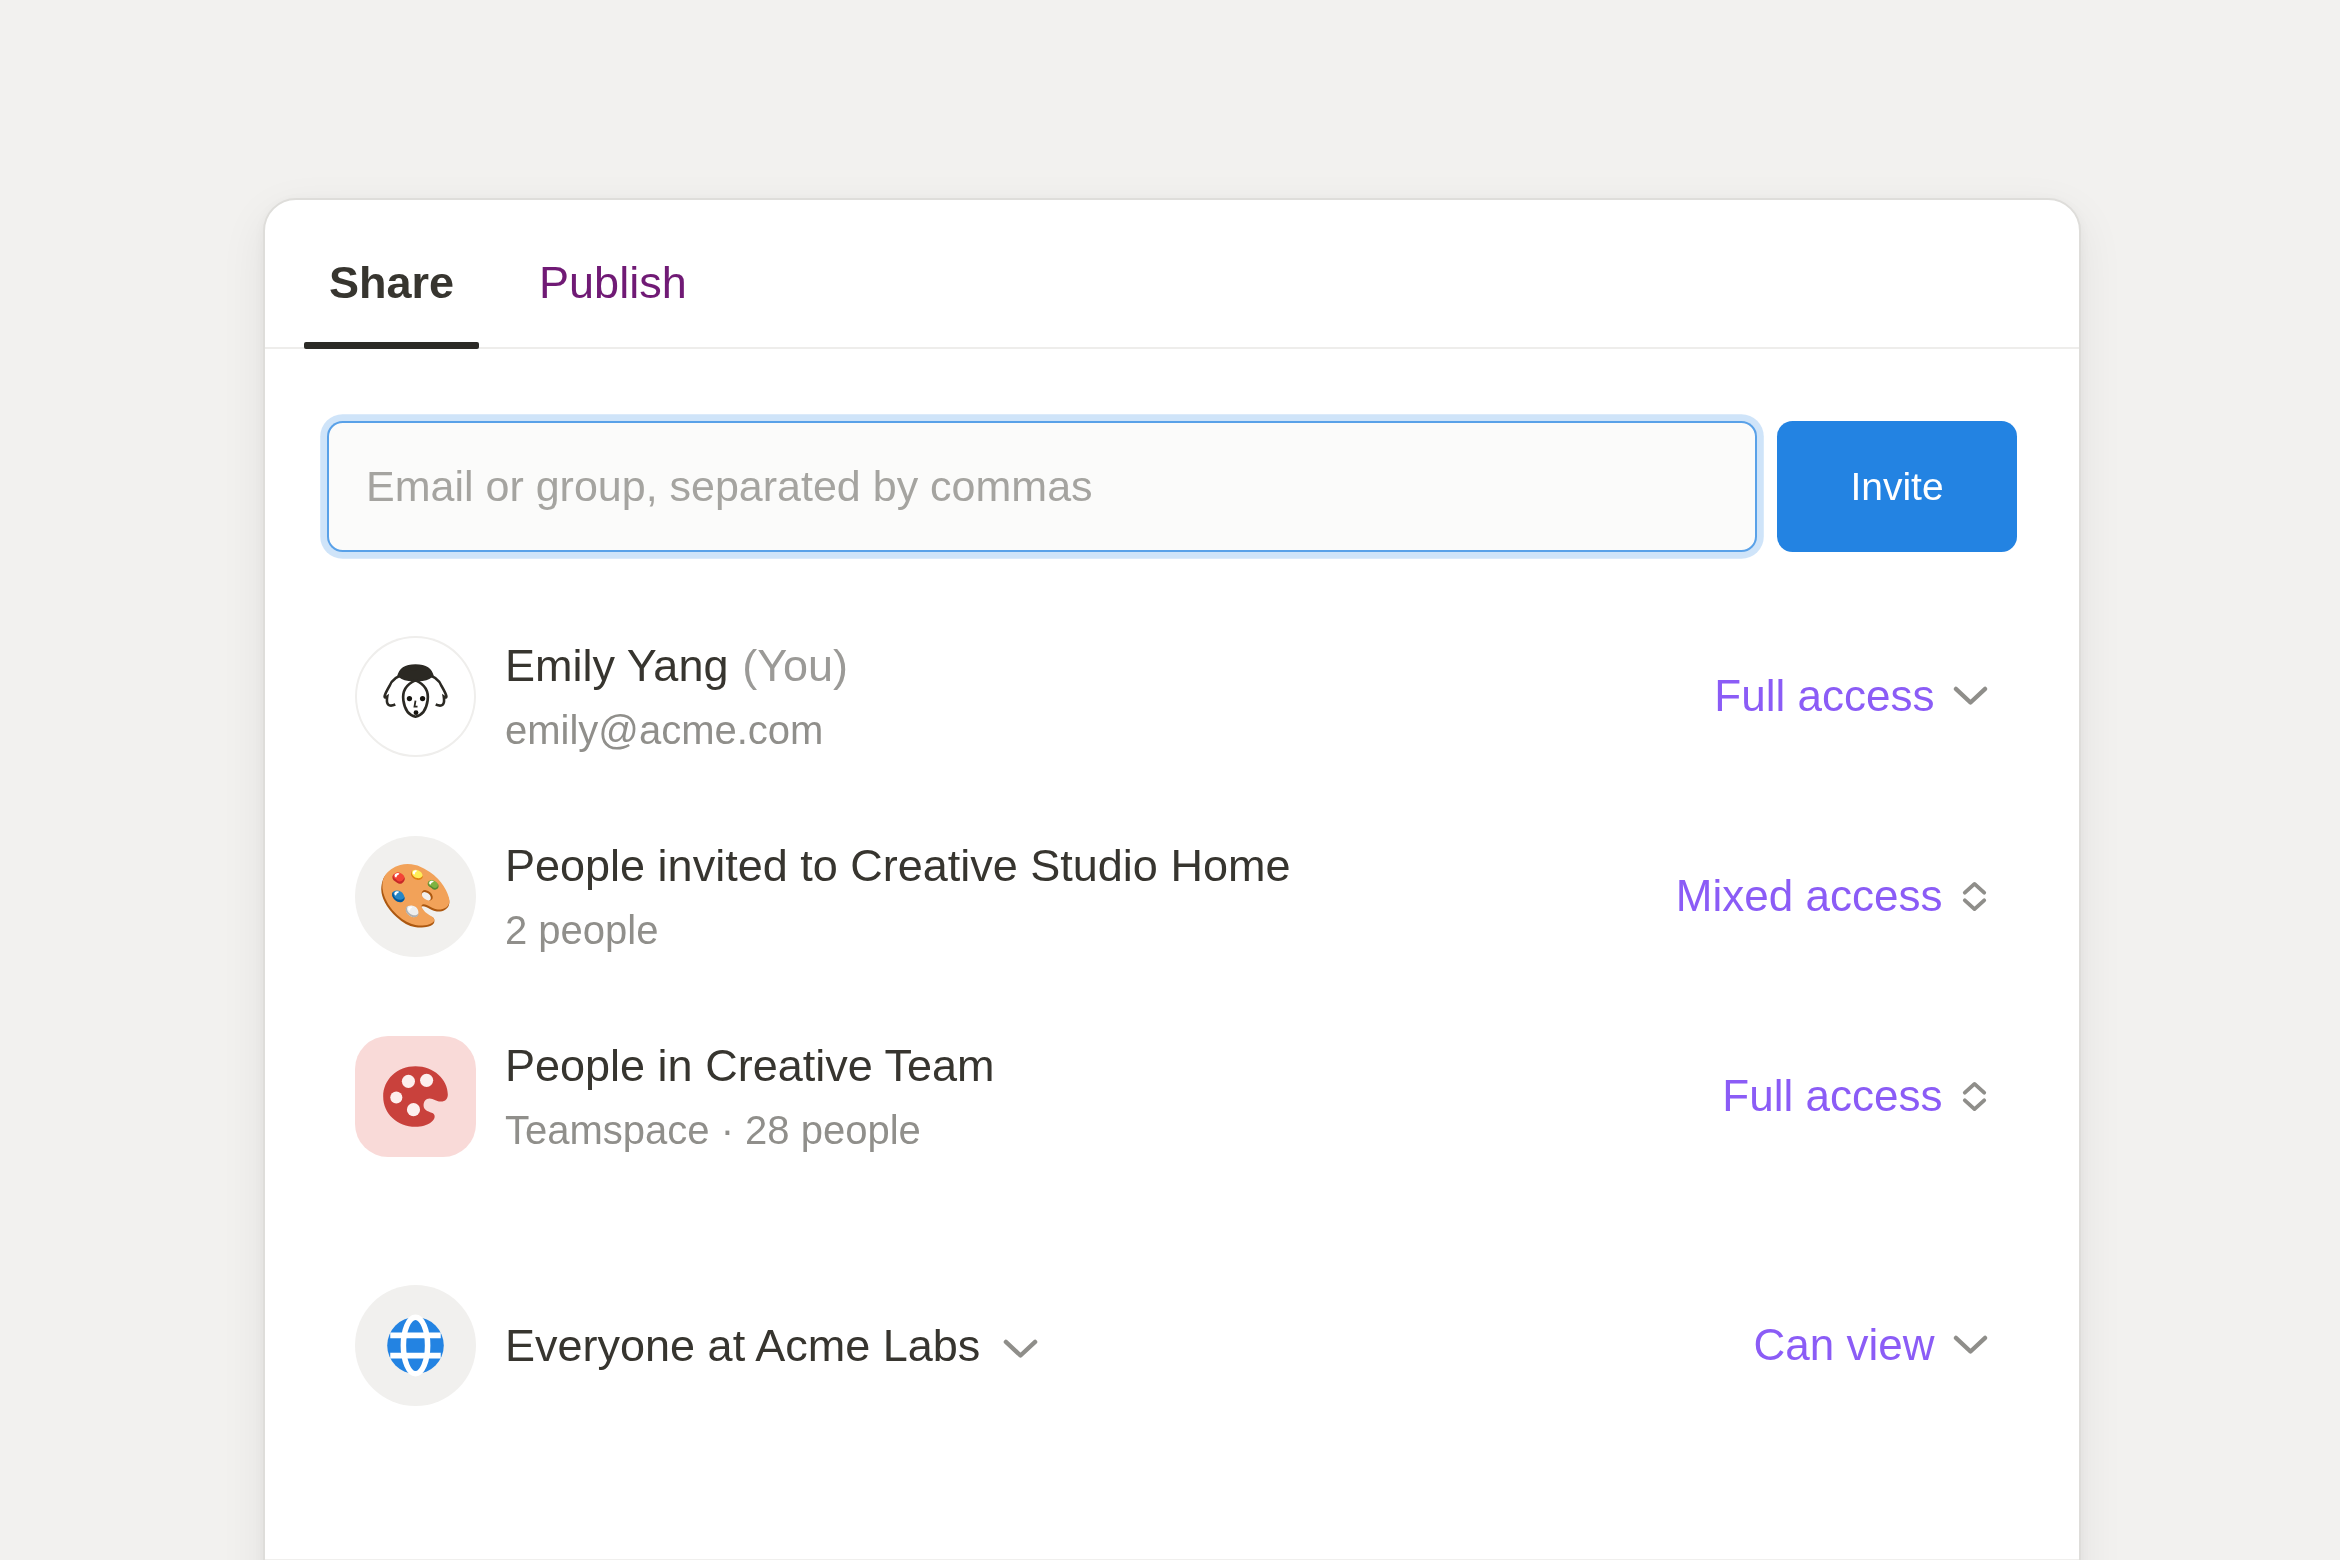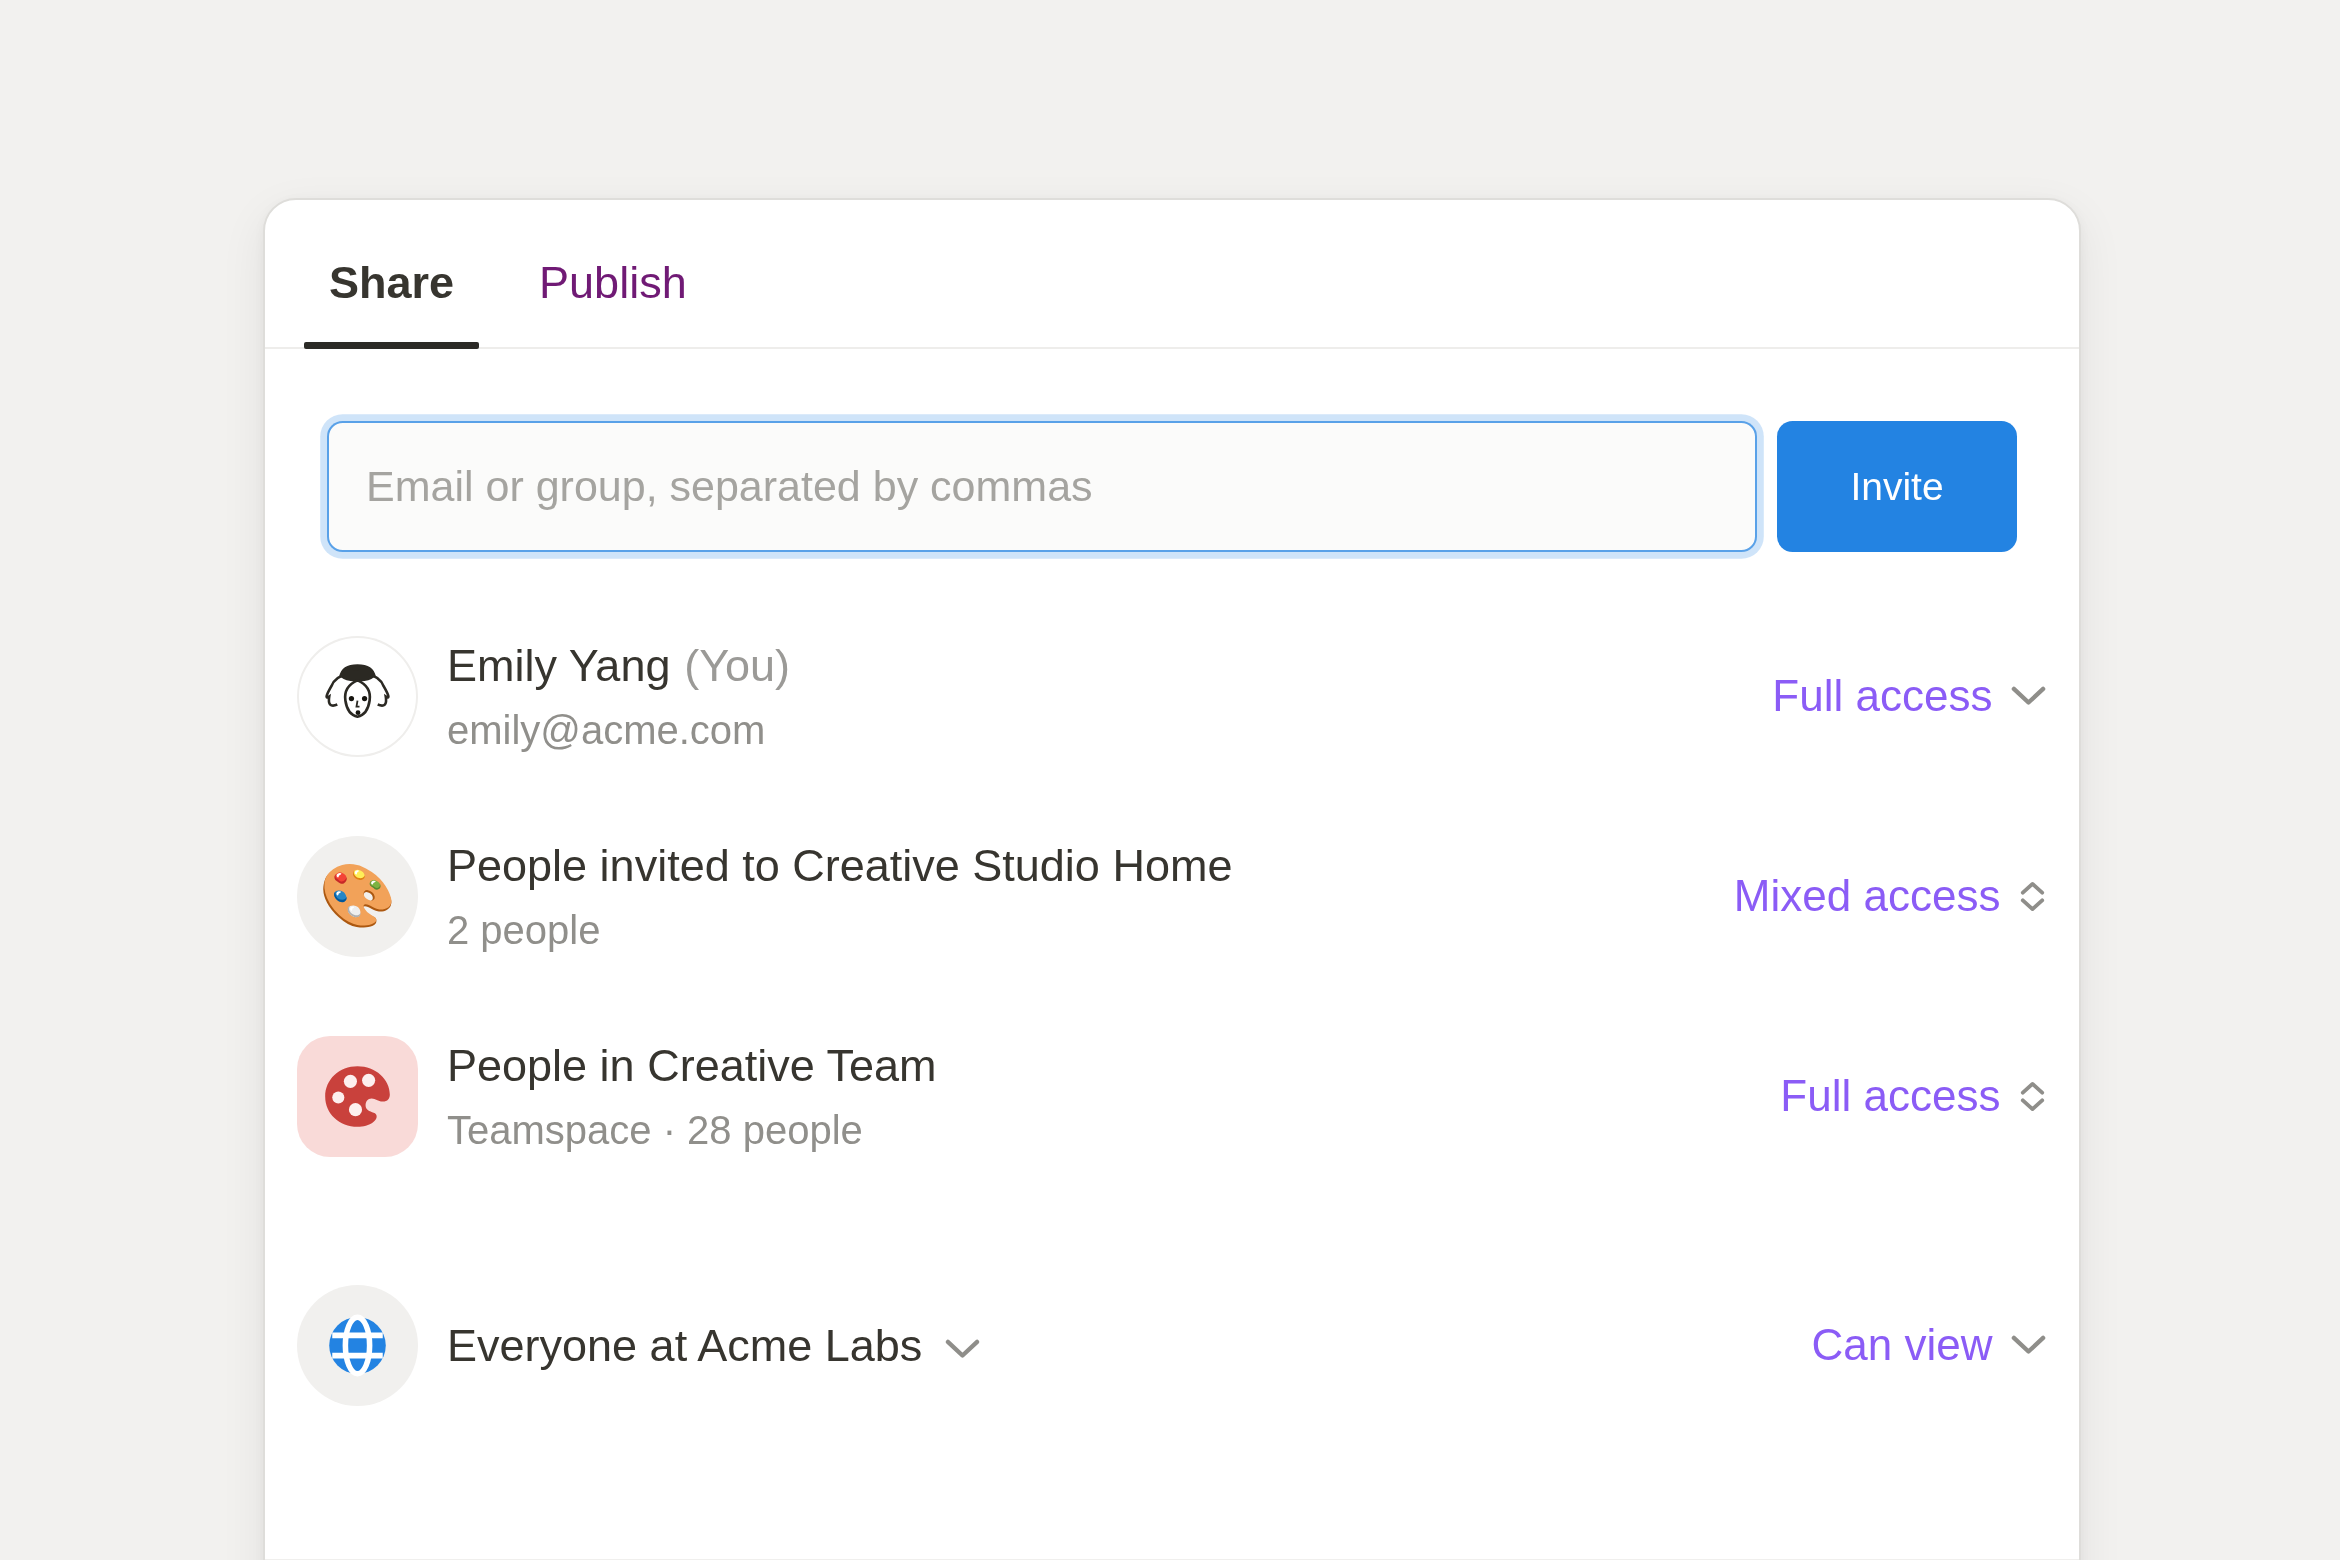--- a/index.html
+++ b/index.html
@@ -80,21 +80,21 @@
     font-weight: 500;
     cursor: pointer;
   }
 
   
   .rows { margin-top: 44px; }
   .row {
     height: 200px;
     display: flex;
     align-items: center;
-    padding: 0 32px;
+    padding: 0 90px;
     cursor: default;
   }
   .avatar {
     width: 121px; height: 121px;
     flex: 0 0 121px;
     border-radius: 50%;
     display: flex;
     align-items: center;
     justify-content: center;
   }

